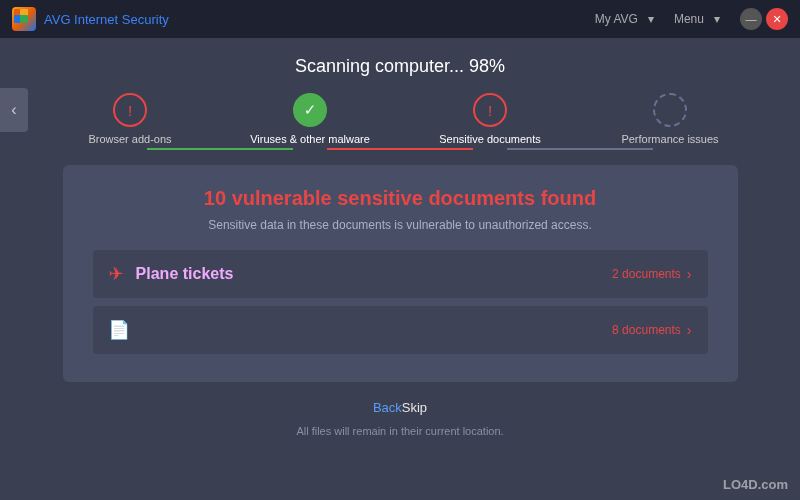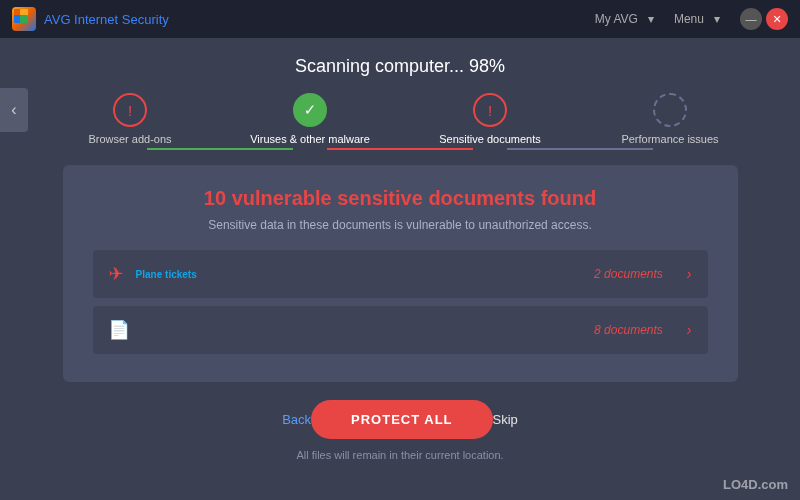--- a/index.html
+++ b/index.html
@@ -204,31 +204,30 @@
     .item-left {
       display: flex;
       align-items: center;
       gap: 12px;
     }
     .item-icon {
       font-size: 18px;
       color: #e84545;
     }
     .item-name {
-      color: #0ea5e9;
-      font-size: 10px;
+      color: #f0abfc;
+      font-size: 16px;
       font-weight: 600;
     }
     .item-right {
       display: flex;
       align-items: center;
-      gap: 24px;
+      gap: 6px;
       color: #e84545;
       font-size: 12px;
-      font-style: italic;
     }
     .chevron-right { font-size: 14px; color: #e84545; }
 
     
     .footer-actions {
       display: flex;
       align-items: center;
       justify-content: center;
       width: 740px;
       margin-top: 18px;
@@ -371,19 +370,18 @@
       </div>
       <div class="item-right">
         <span>8 documents</span>
         <span class="chevron-right">›</span>
       </div>
     </div>
   </div>
 
   <div class="footer-actions">
     <button class="back-btn">Back</button>
-    <button class="protect-btn">PROTECT ALL</button>
     <button class="skip-btn">Skip</button>
   </div>
   <div class="footer-note">All files will remain in their current location.</div>
 
   <div class="watermark">LO4D.com</div>
 </div>
 
 </body></html>

